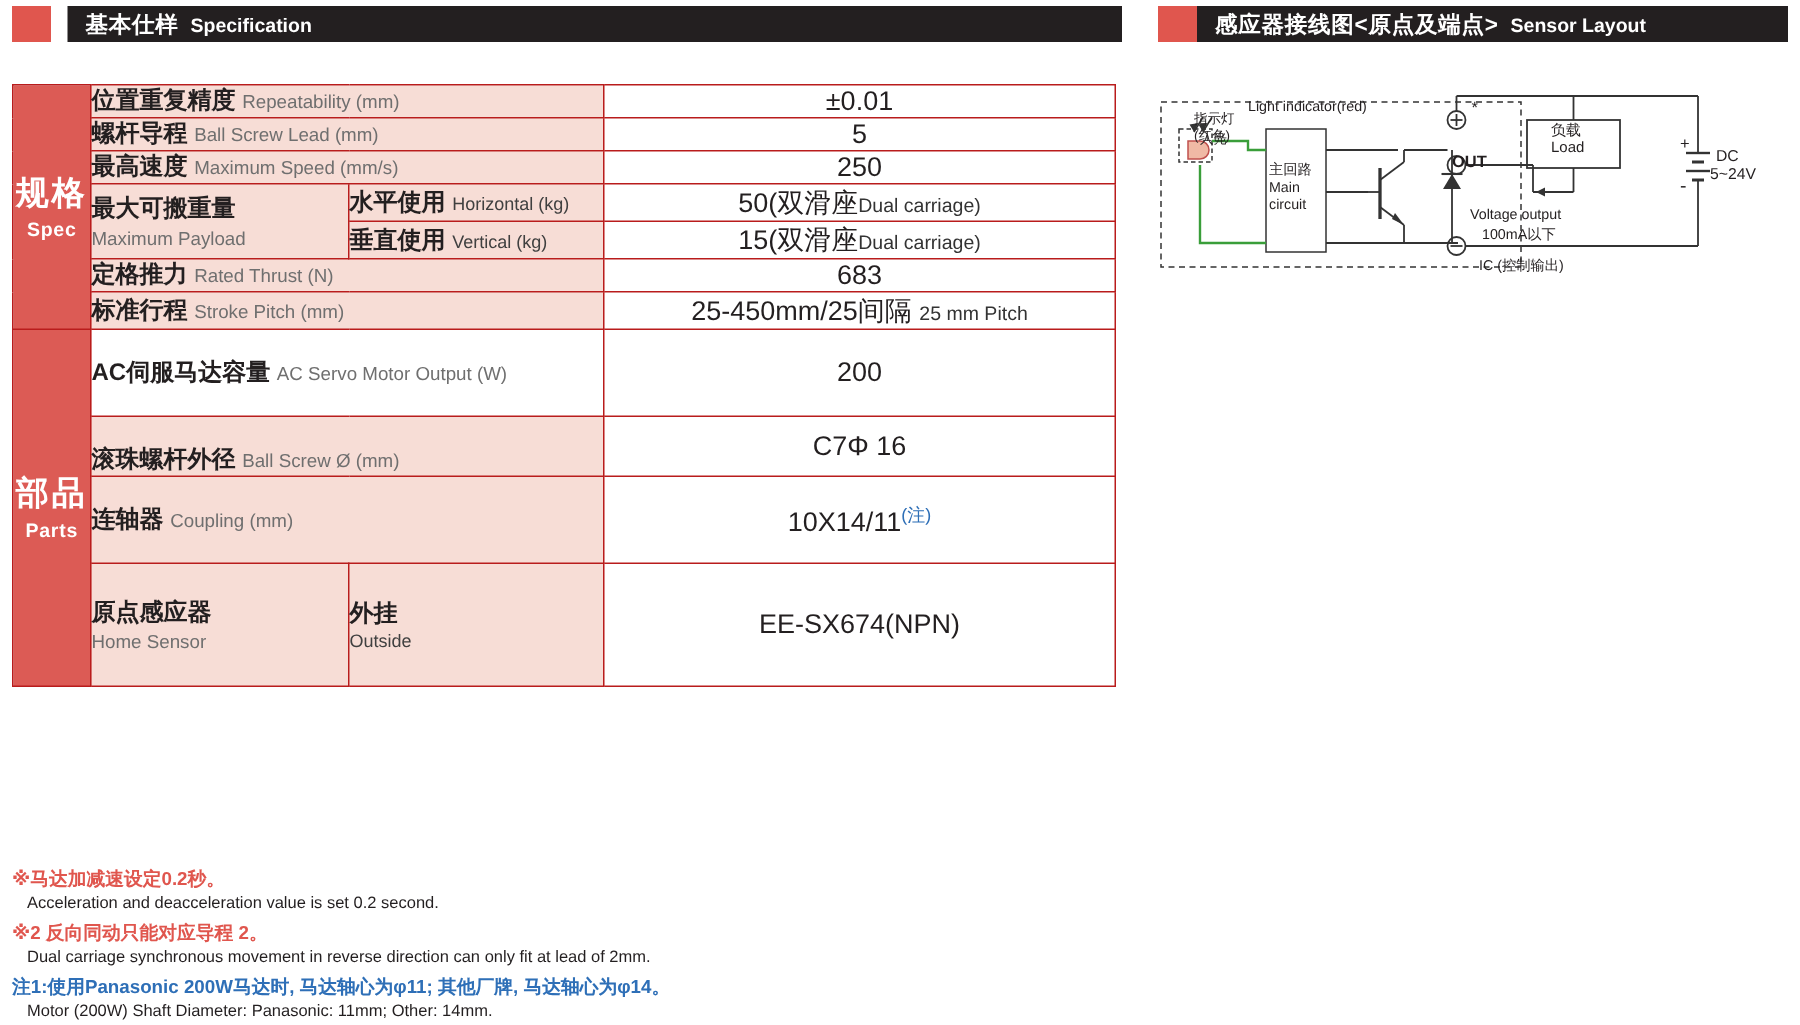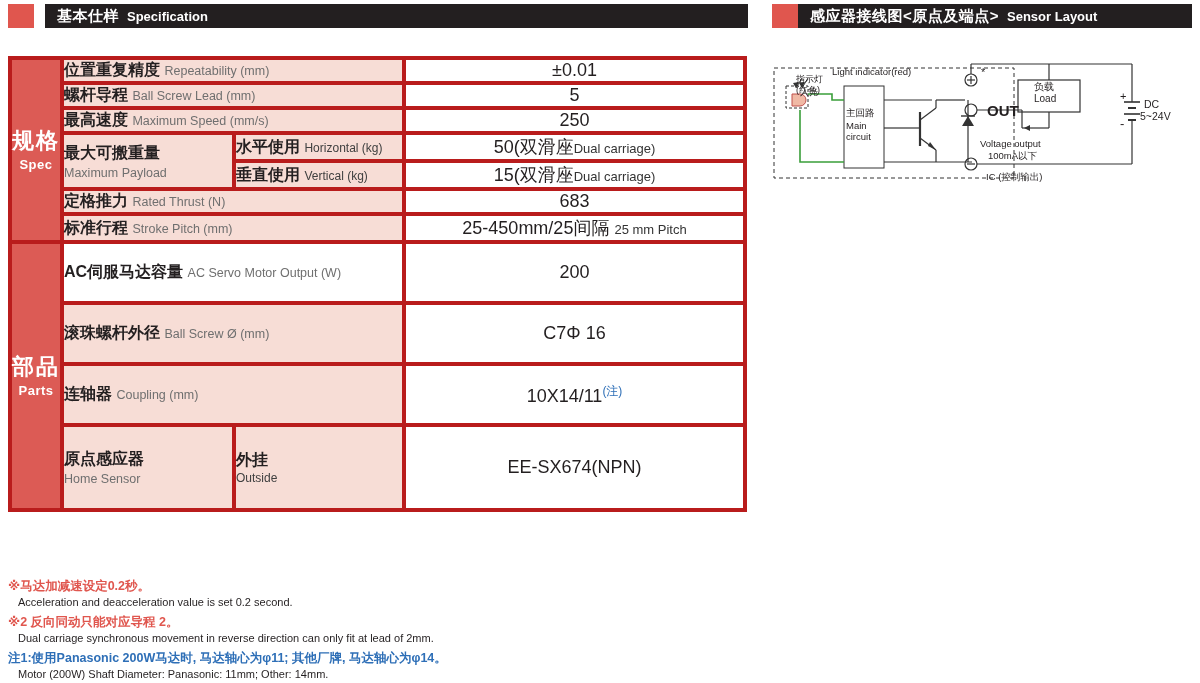--- a/index.html
+++ b/index.html
@@ -16,21 +16,21 @@
   .hdr .sq{width:26px;height:24px;background:#e0564e;flex:0 0 auto;}
   .hdr .bar{flex:1 1 auto;height:24px;background:#231f20;display:flex;align-items:center;padding-left:12px;box-sizing:border-box;}
   .hdr .bar .cn{color:#fff;font-size:15px;font-weight:bold;letter-spacing:.5px;}
   .hdr .bar .en{color:#fff;font-size:13px;font-weight:bold;margin-left:8px;font-style:normal;}
 
   #hdr-spec{left:8px;top:4px;width:740px;gap:11px;}
   #hdr-sensor{left:772px;top:4px;width:420px;}
 
   
   #spec-table{position:absolute;left:8px;top:56px;width:735px;border-collapse:collapse;table-layout:fixed;}
-  #spec-table td{border:4px solid #b91c1c;padding:0;vertical-align:middle;}
+  #spec-table td{border:1px solid #b91c1c;padding:0;vertical-align:middle;}
   .side{
     background:#d9534f;background:#dc5b55;color:#fff;text-align:center;
     width:52px;
   }
   .side .cn{font-size:22px;font-weight:bold;line-height:1.15;letter-spacing:2px;}
   .side .en{font-size:13px;font-weight:bold;margin-top:4px;letter-spacing:.5px;}
   .lbl{padding:8px 10px;}
   .lbl .cn{font-size:16px;font-weight:bold;color:#231f20;}
   .lbl .en{font-size:12.5px;color:#6f6f6f;font-weight:normal;}
   .lbl .en2{font-size:12.5px;color:#6f6f6f;display:block;margin-top:2px;}
@@ -151,21 +151,21 @@
         <div class="cn">部品</div>
         <div class="en">Parts</div>
       </td>
       <td class="lbl white" colspan="2" style="padding-top:18px;padding-bottom:18px;">
         <span class="cn">AC伺服马达容量</span>
         <span class="en">AC Servo Motor Output (W)</span>
       </td>
       <td class="val white">200</td>
     </tr>
     <tr>
-      <td class="lbl pink" colspan="2" style="padding-top:18px;padding-bottom:18px;">
+      <td class="lbl pink" colspan="2" style="padding-top:18px;">
         <span class="cn">滚珠螺杆外径</span>
         <span class="en">Ball Screw Ø (mm)</span>
       </td>
       <td class="val white">C7Φ 16</td>
     </tr>
     <tr>
       <td class="lbl pink" colspan="2" style="padding-top:18px;padding-bottom:18px;">
         <span class="cn">连轴器</span>
         <span class="en">Coupling (mm)</span>
       </td>
@@ -265,21 +265,21 @@
   <div class="dtxt" style="position:absolute;left:24px;top:34px;font-size:9px;color:#231f20;">(红色)</div>
   <div class="dtxt" style="position:absolute;left:60px;top:4px;font-size:9.5px;color:#231f20;margin-top:12px;">Light indicator(red)</div>
 
   <div class="dtxt" style="position:absolute;left:74px;top:57px;font-size:9.5px;color:#231f20;">主回路</div>
   <div class="dtxt" style="position:absolute;left:74px;top:70px;font-size:9.5px;color:#231f20;">Main</div>
   <div class="dtxt" style="position:absolute;left:74px;top:81px;font-size:9.5px;color:#231f20;">circuit</div>
 
   <div class="dtxt" style="position:absolute;left:262px;top:30px;font-size:10px;color:#231f20;">负载</div>
   <div class="dtxt" style="position:absolute;left:262px;top:43px;font-size:10px;color:#231f20;">Load</div>
 
-  <div class="dtxt" style="position:absolute;left:196px;top:52px;font-size:15px;font-weight:bold;color:#231f20;margin-left:19px;">OUT</div>
+  <div class="dtxt" style="position:absolute;left:196px;top:52px;font-size:11px;font-weight:bold;color:#231f20;">OUT</div>
   <div class="dtxt" style="position:absolute;left:214px;top:121px;font-size:9.5px;color:#231f20;">IC (控制输出)</div>
   <div class="dtxt" style="position:absolute;left:208px;top:88px;font-size:9.5px;color:#231f20;">Voltage output</div>
   <div class="dtxt" style="position:absolute;left:216px;top:100px;font-size:9.5px;color:#231f20;">100mA以下</div>
 
   <div class="dtxt" style="position:absolute;left:372px;top:48px;font-size:10.5px;color:#231f20;">DC</div>
   <div class="dtxt" style="position:absolute;left:368px;top:60px;font-size:10.5px;color:#231f20;">5~24V</div>
   <div class="dtxt" style="position:absolute;left:348px;top:40px;font-size:11px;color:#231f20;">+</div>
   <div class="dtxt" style="position:absolute;left:348px;top:66px;font-size:13px;color:#231f20;">-</div>
   <div class="dtxt" style="position:absolute;left:209px;top:16px;font-size:11px;color:#231f20;">*</div>
 </div>

